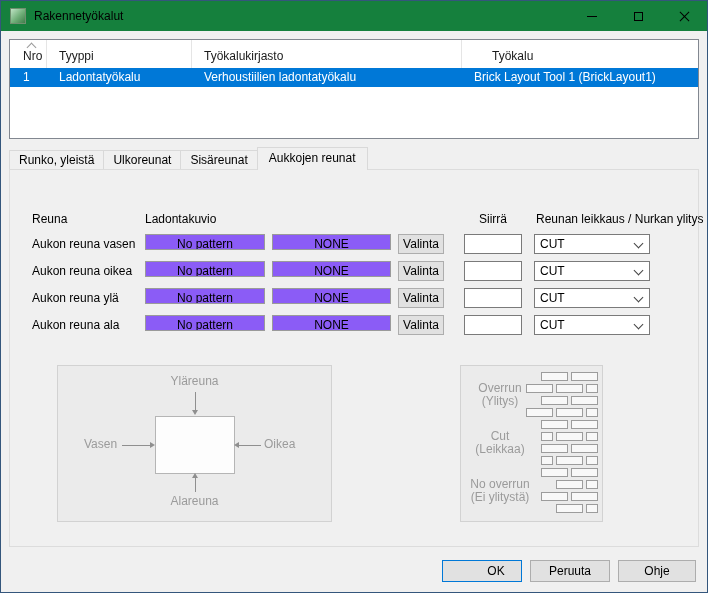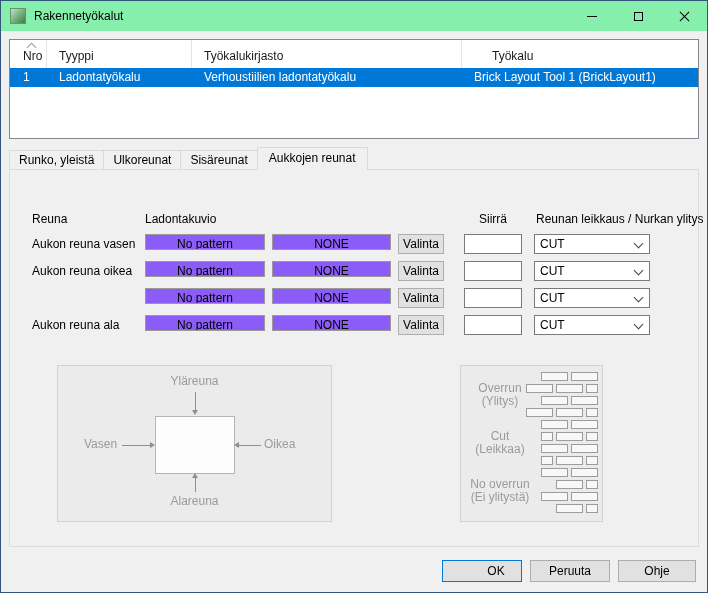--- a/index.html
+++ b/index.html
@@ -1,21 +1,21 @@
 <!DOCTYPE html>
 <html><head>
 <meta charset="utf-8">
 <style>
   html,body{margin:0;padding:0;background:#d8d8d8;}
   *{box-sizing:border-box;}
   body{font-family:"Liberation Sans", sans-serif;font-size:12px;color:#000;}
   .window{position:relative;width:708px;height:593px;background:#f0f0f0;border:1px solid #34567c;overflow:hidden;}
 
   
-  .titlebar{position:absolute;left:0;top:0;right:0;height:30px;background:#86efac;}
+  .titlebar{position:absolute;left:0;top:0;right:0;height:30px;background:#15803d;}
   .app-icon{position:absolute;left:9px;top:7px;width:16px;height:16px;border:1px solid #6f8f6f;
             background:linear-gradient(135deg,#bfe3c4 0%,#6fae78 55%,#3f7d4a 100%);}
   .title-text{position:absolute;left:33px;top:0;line-height:30px;color:#000;}
   .win-btn{position:absolute;top:0;width:46px;height:30px;display:flex;align-items:center;justify-content:center;}
   .win-btn.min{right:92px;} .win-btn.max{right:46px;} .win-btn.cls{right:0;}
   .ic-min{width:10px;height:1px;background:#000;}
   .ic-max{width:9px;height:9px;border:1px solid #000;}
   .ic-close{position:relative;width:11px;height:11px;}
   .ic-close::before,.ic-close::after{content:"";position:absolute;left:5px;top:-1px;width:1px;height:13px;background:#000;}
   .ic-close::before{transform:rotate(45deg);} .ic-close::after{transform:rotate(-45deg);}
@@ -158,20 +158,21 @@
       <div class="field nonefld">NONE</div>
       <button class="btn valinta">Valinta</button>
       <input class="shift-input" value="" style="">
       <div class="combo">
         <span>CUT</span>
         <span class="combo-arrow"></span>
       </div>
     </div>
 
     <div class="prow" style="top:118px">
+      <div class="plabel">Aukon reuna ylä</div>
       <div class="field pattern">No pattern</div>
       <div class="field nonefld">NONE</div>
       <button class="btn valinta">Valinta</button>
       <input class="shift-input" value="" style="">
       <div class="combo">
         <span>CUT</span>
         <span class="combo-arrow"></span>
       </div>
     </div>
 

